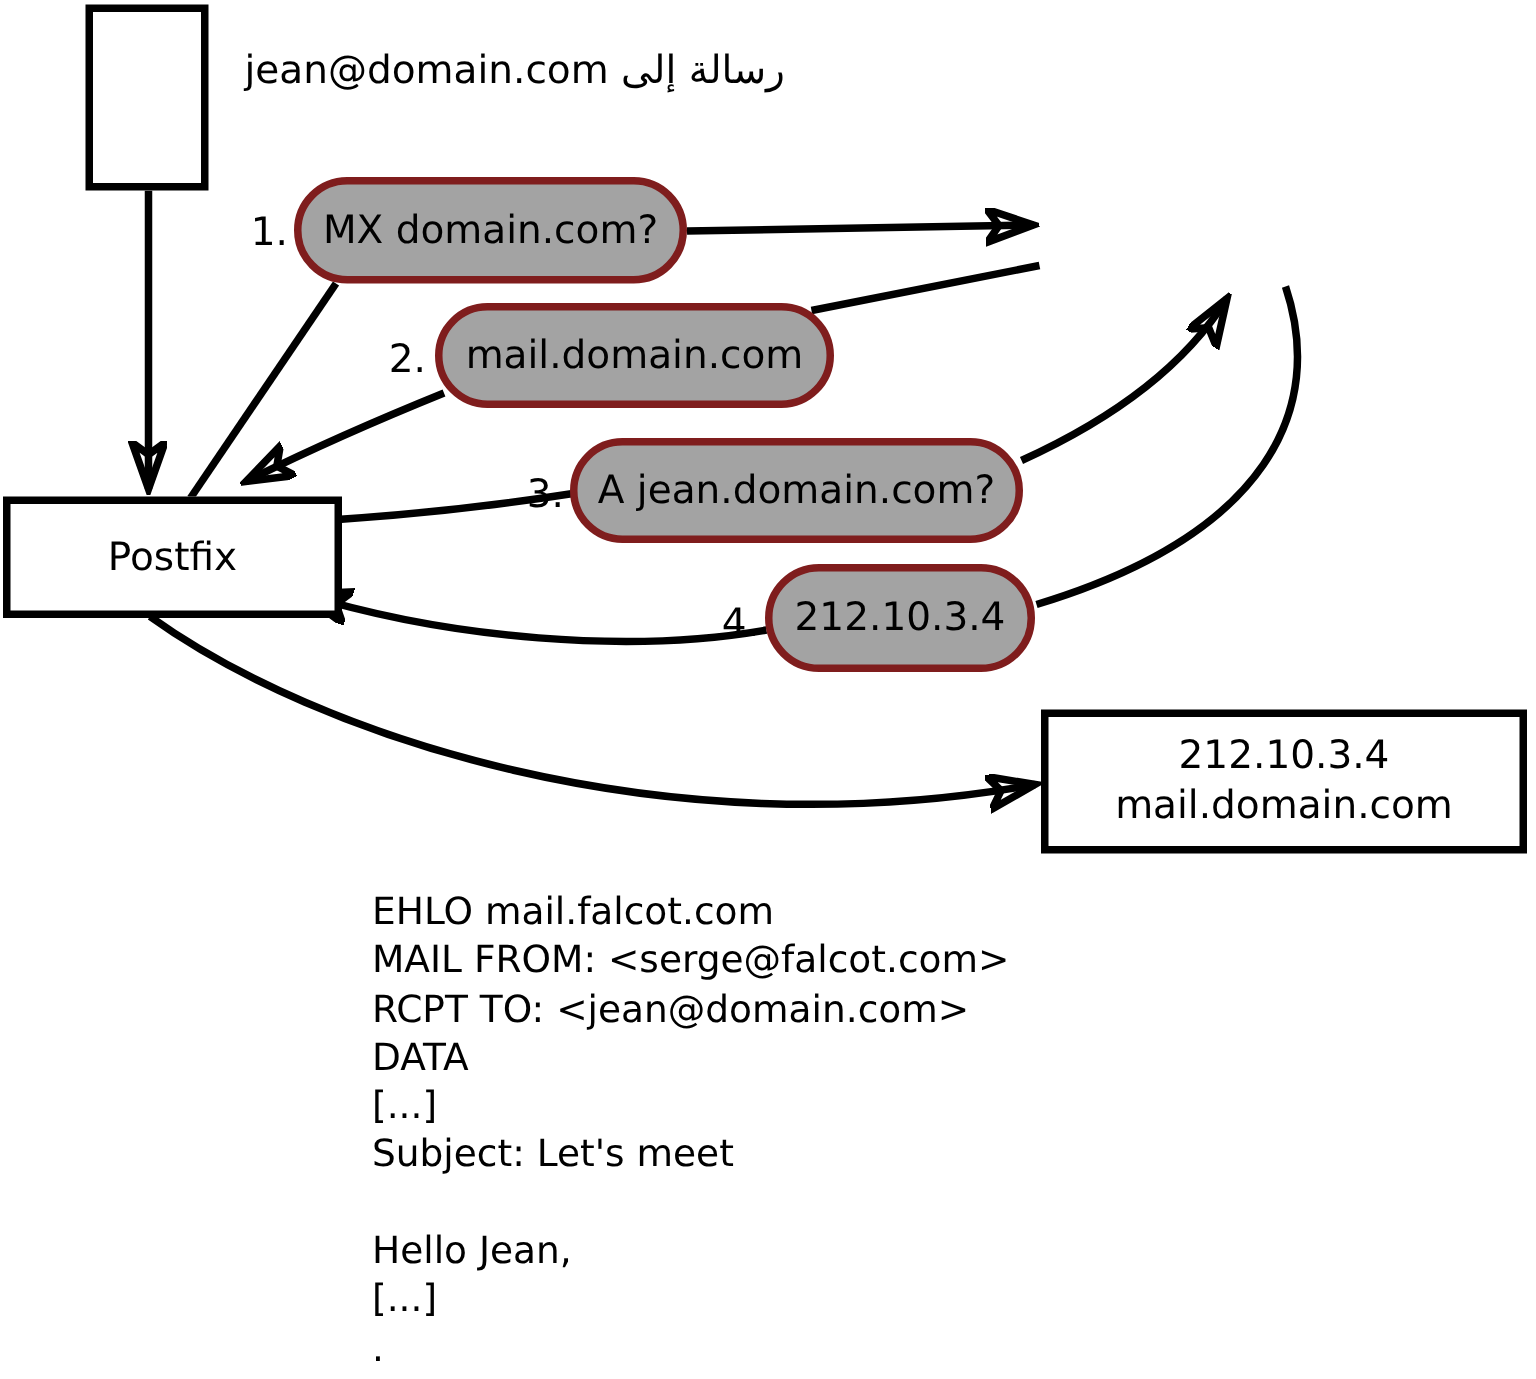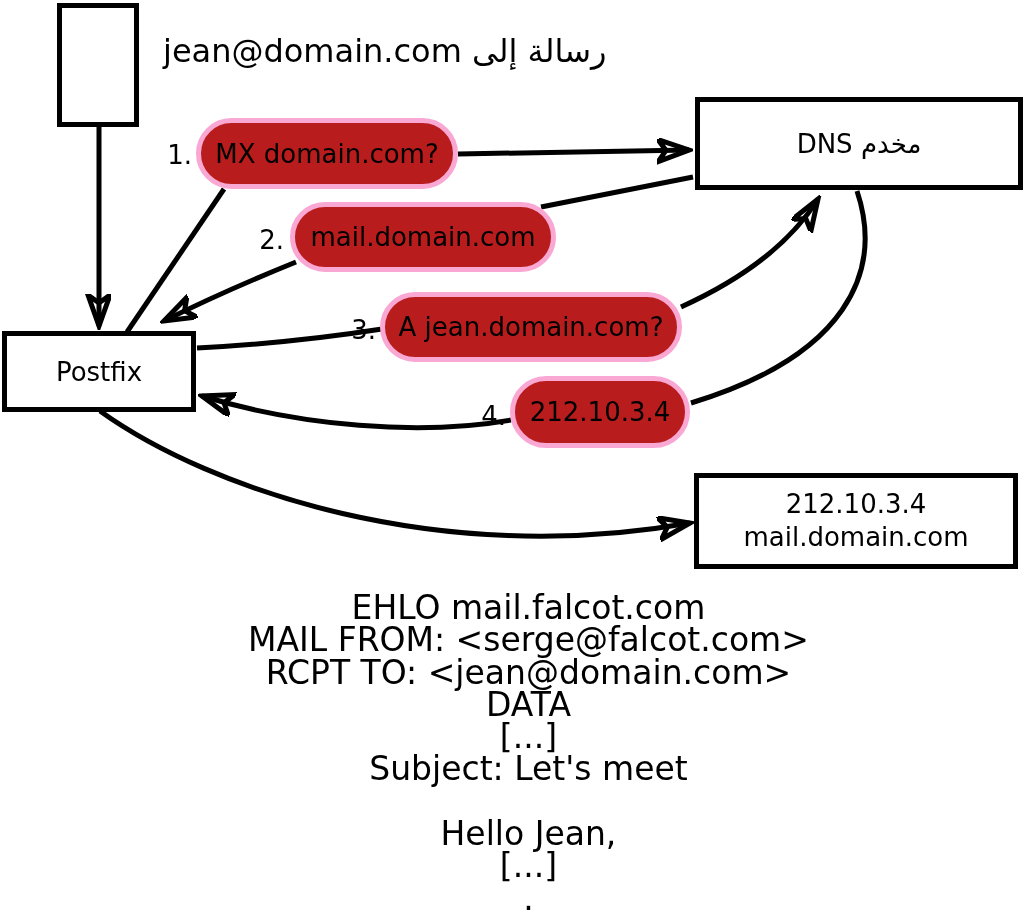--- a/index.html
+++ b/index.html
@@ -36,58 +36,57 @@
     text-align: center;
   }
   .mailserver {
     flex-direction: column;
     line-height: 33px;
     font-size: 26px;
   }
   .pill {
     position: absolute;
     box-sizing: border-box;
-    border: 5px solid #f9a8d4;
+    border: 5px solid #7f1d1d;
     border-radius: 40px;
-    background: #b91c1c;
+    background: #a3a3a3;
     display: flex;
     align-items: center;
     justify-content: center;
     font-size: 26px;
     white-space: nowrap;
   }
   .num {
     position: absolute;
     width: 50px;
     font-size: 26px;
     text-align: right;
     white-space: nowrap;
   }
   .title {
     position: absolute;
     left: 163px; top: 32px;
-    font-size: 32px;
+    font-size: 26px;
     white-space: nowrap;
   }
   .step5 {
     position: absolute;
     left: 207px; top: 530px;
     font-size: 26px;
     white-space: nowrap;
   }
   .step5 .step5-text { margin-left: 17px; }
   .session {
     position: absolute;
     left: 248px; top: 592px;
     margin: 0;
     font-family: "DejaVu Sans", sans-serif;
-    font-size: 33px;
+    font-size: 25px;
     line-height: 32.3px;
     white-space: pre;
-    text-align: center;
   }
 </style>
 </head>
 <body>
 
 <div class="stage">
 
   <svg class="connectors" viewBox="0 0 1024 919" xmlns="http://www.w3.org/2000/svg">
     <defs>
       <marker id="ah" markerUnits="userSpaceOnUse" markerWidth="36" markerHeight="26" refX="32" refY="12" orient="auto">
@@ -115,27 +114,24 @@
 
   <div class="num" style="left:234px; top:225px;">2.</div>
   <div class="pill" style="left:290px; top:202px; width:266px; height:70px;">mail.domain.com</div>
 
   <div class="num" style="left:326px; top:315px;">3.</div>
   <div class="pill" style="left:380px; top:292px; width:302px; height:70px;">A jean.domain.com?</div>
 
   <div class="num" style="left:456px; top:401px;">4.</div>
   <div class="pill" style="left:510px; top:376px; width:180px; height:72px;">212.10.3.4</div>
 
-  <div class="box node" style="left:2px; top:331px; width:194px; height:81px;">
+  <div class="box node" style="left:2px; top:331px; width:226px; height:81px;">
     <span>Postfix</span>
   </div>
 
-  <div class="box node" dir="rtl" style="left:695px; top:97px; width:328px; height:93px;">
-    <span>مخدم DNS</span>
-  </div>
 
   <div class="box node mailserver" style="left:694px; top:473px; width:324px; height:96px;">
     <div>212.10.3.4</div>
     <div>mail.domain.com</div>
   </div>
 
 
   <pre class="session">EHLO mail.falcot.com
 MAIL FROM: &lt;serge@falcot.com&gt;
 RCPT TO: &lt;jean@domain.com&gt;

